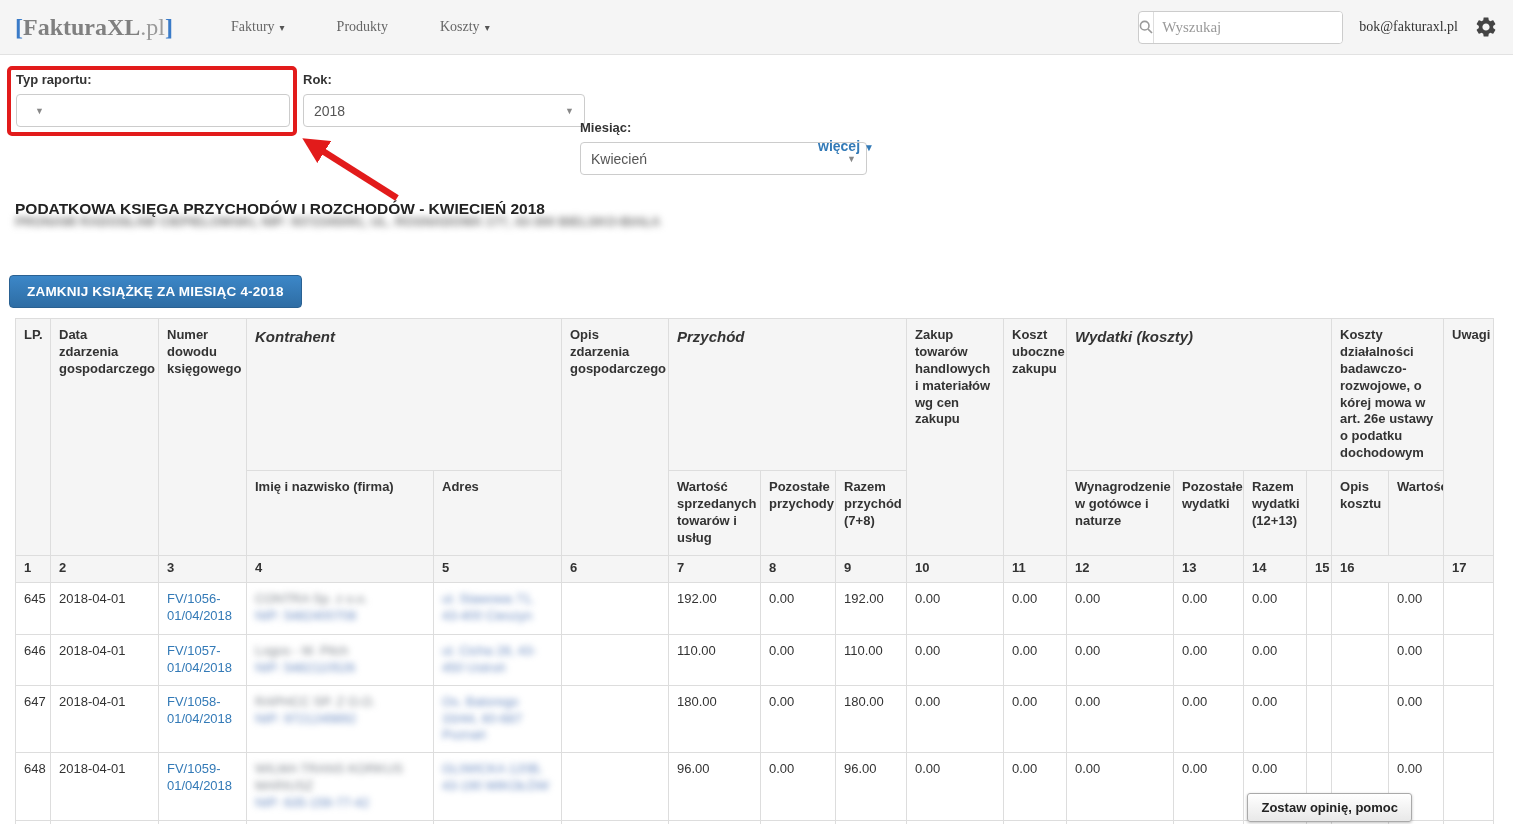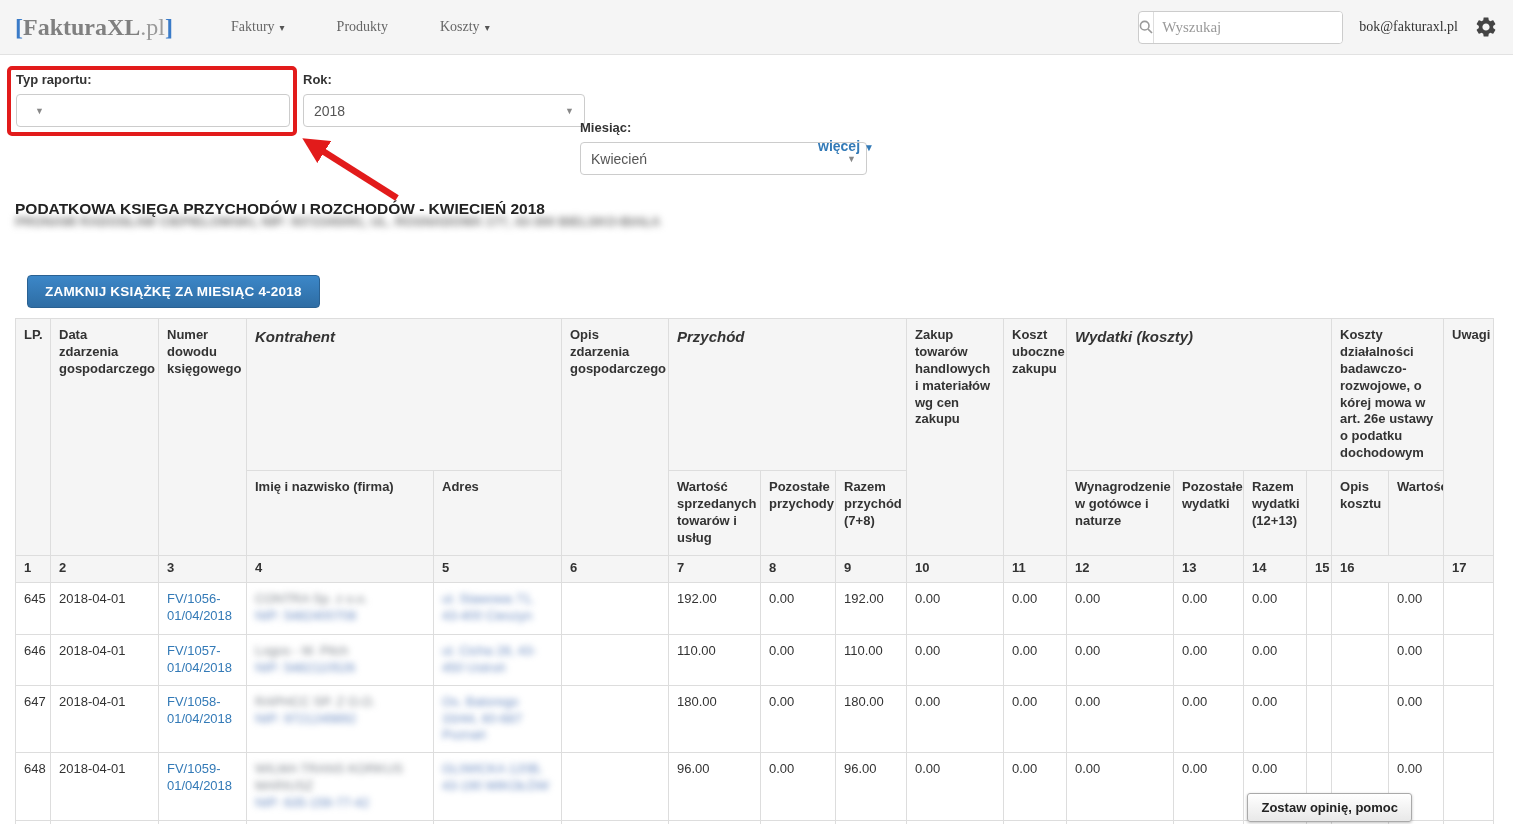--- a/index.html
+++ b/index.html
@@ -48,21 +48,21 @@
   .more-link .sel-caret { font-size: 10px; }
   .annotation-box { position: absolute; left: 7px; top: 66px; width: 290px; height: 70px;
     border: 4px solid #e21b1b; border-radius: 5px; pointer-events: none; }
   .annotation-arrow { position: absolute; left: 293px; top: 132px; pointer-events: none; }
 
   
   .report-title { position: absolute; left: 15px; top: 200px; font-size: 15.5px;
     font-weight: bold; color: #222; }
   .company-blur { position: absolute; left: 15px; top: 214px; font-size: 13px;
     font-weight: bold; color: #777; filter: blur(3.5px); white-space: nowrap; }
-  .close-book { position: absolute; left: 27px; top: 275px; }
+  .close-book { position: absolute; left: 9px; top: 275px; }
 
   
   .kpir-wrap { position: absolute; left: 15px; top: 318px; }
   table.kpir { border-collapse: collapse; table-layout: fixed; width: 1478px;
     font-size: 13px; color: #333; }
   table.kpir th, table.kpir td { border: 1px solid #ddd; vertical-align: top;
     text-align: left; padding: 8px; line-height: 1.3; overflow: hidden; }
   table.kpir thead th { background: #f5f5f5; font-weight: bold; }
   th.big { font-size: 15px; font-style: italic; }
   tr.hdr-row1 { height: 128px; }

